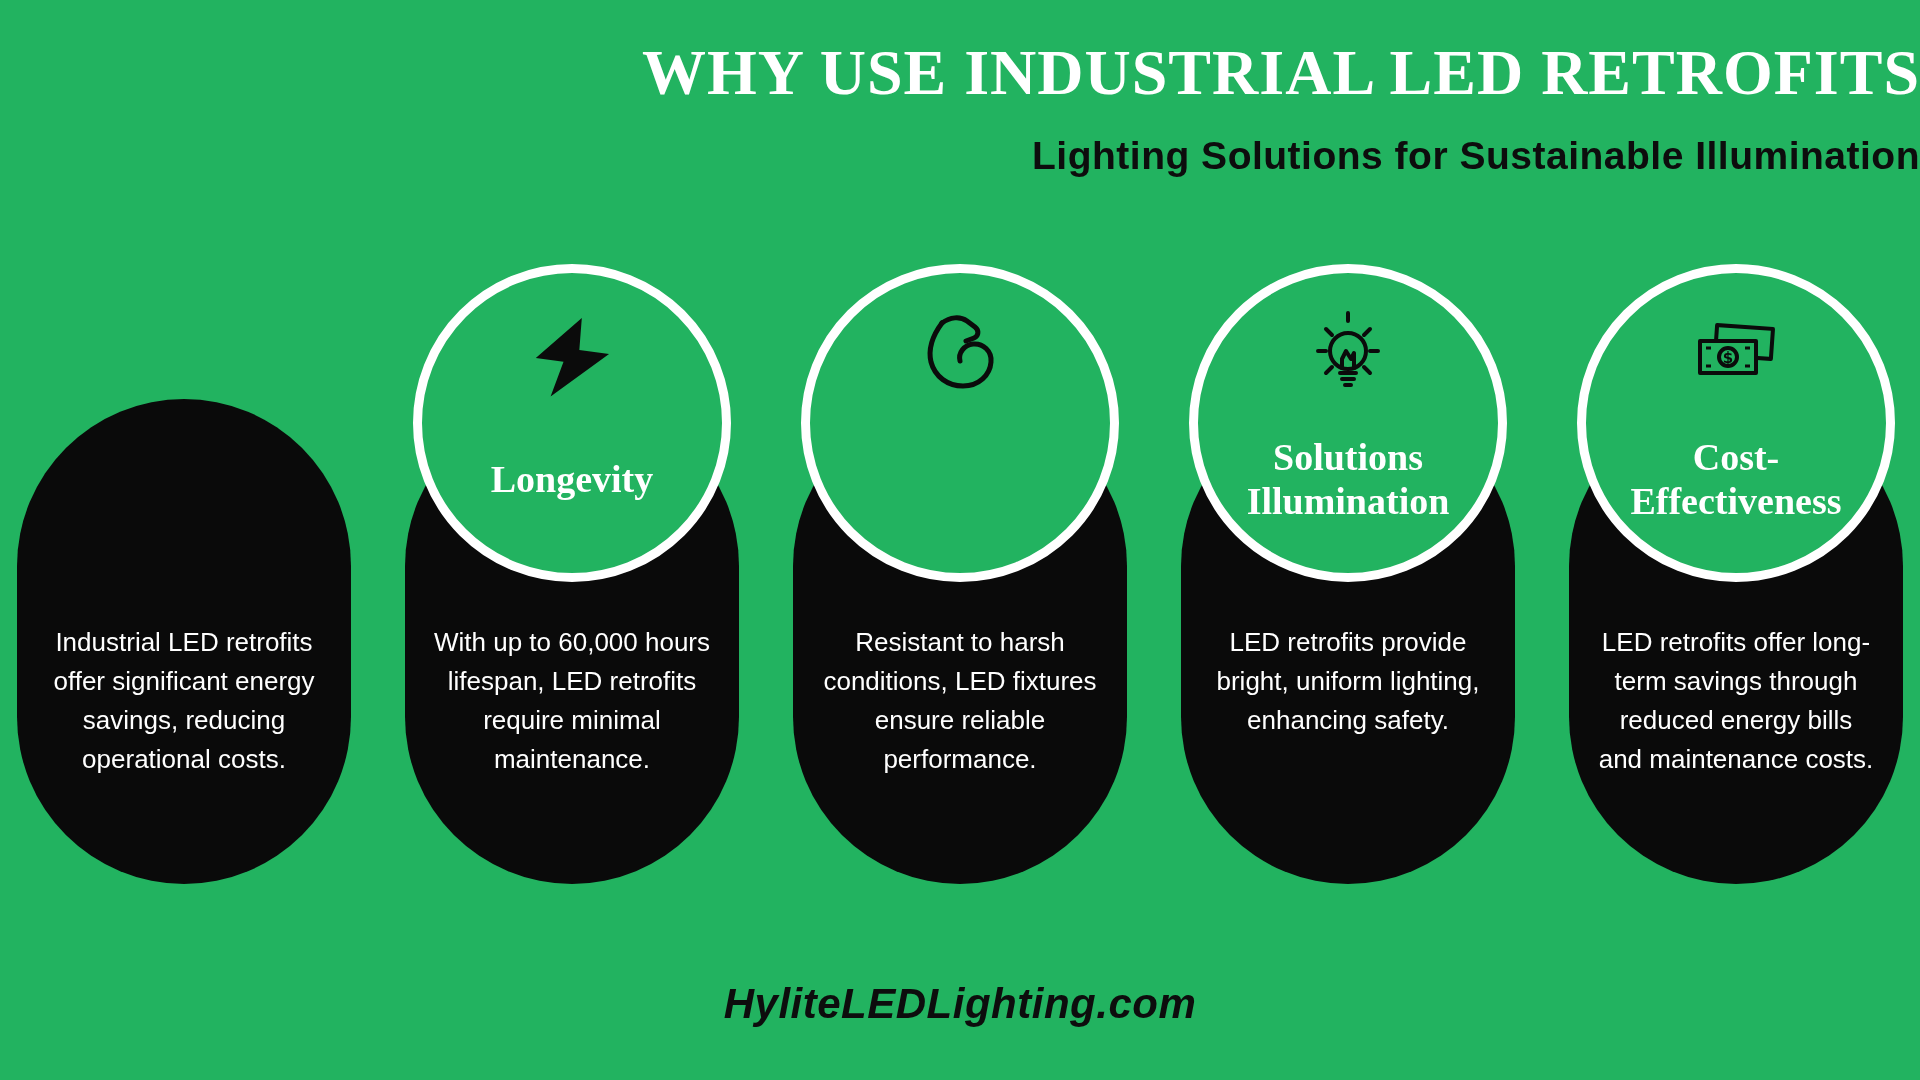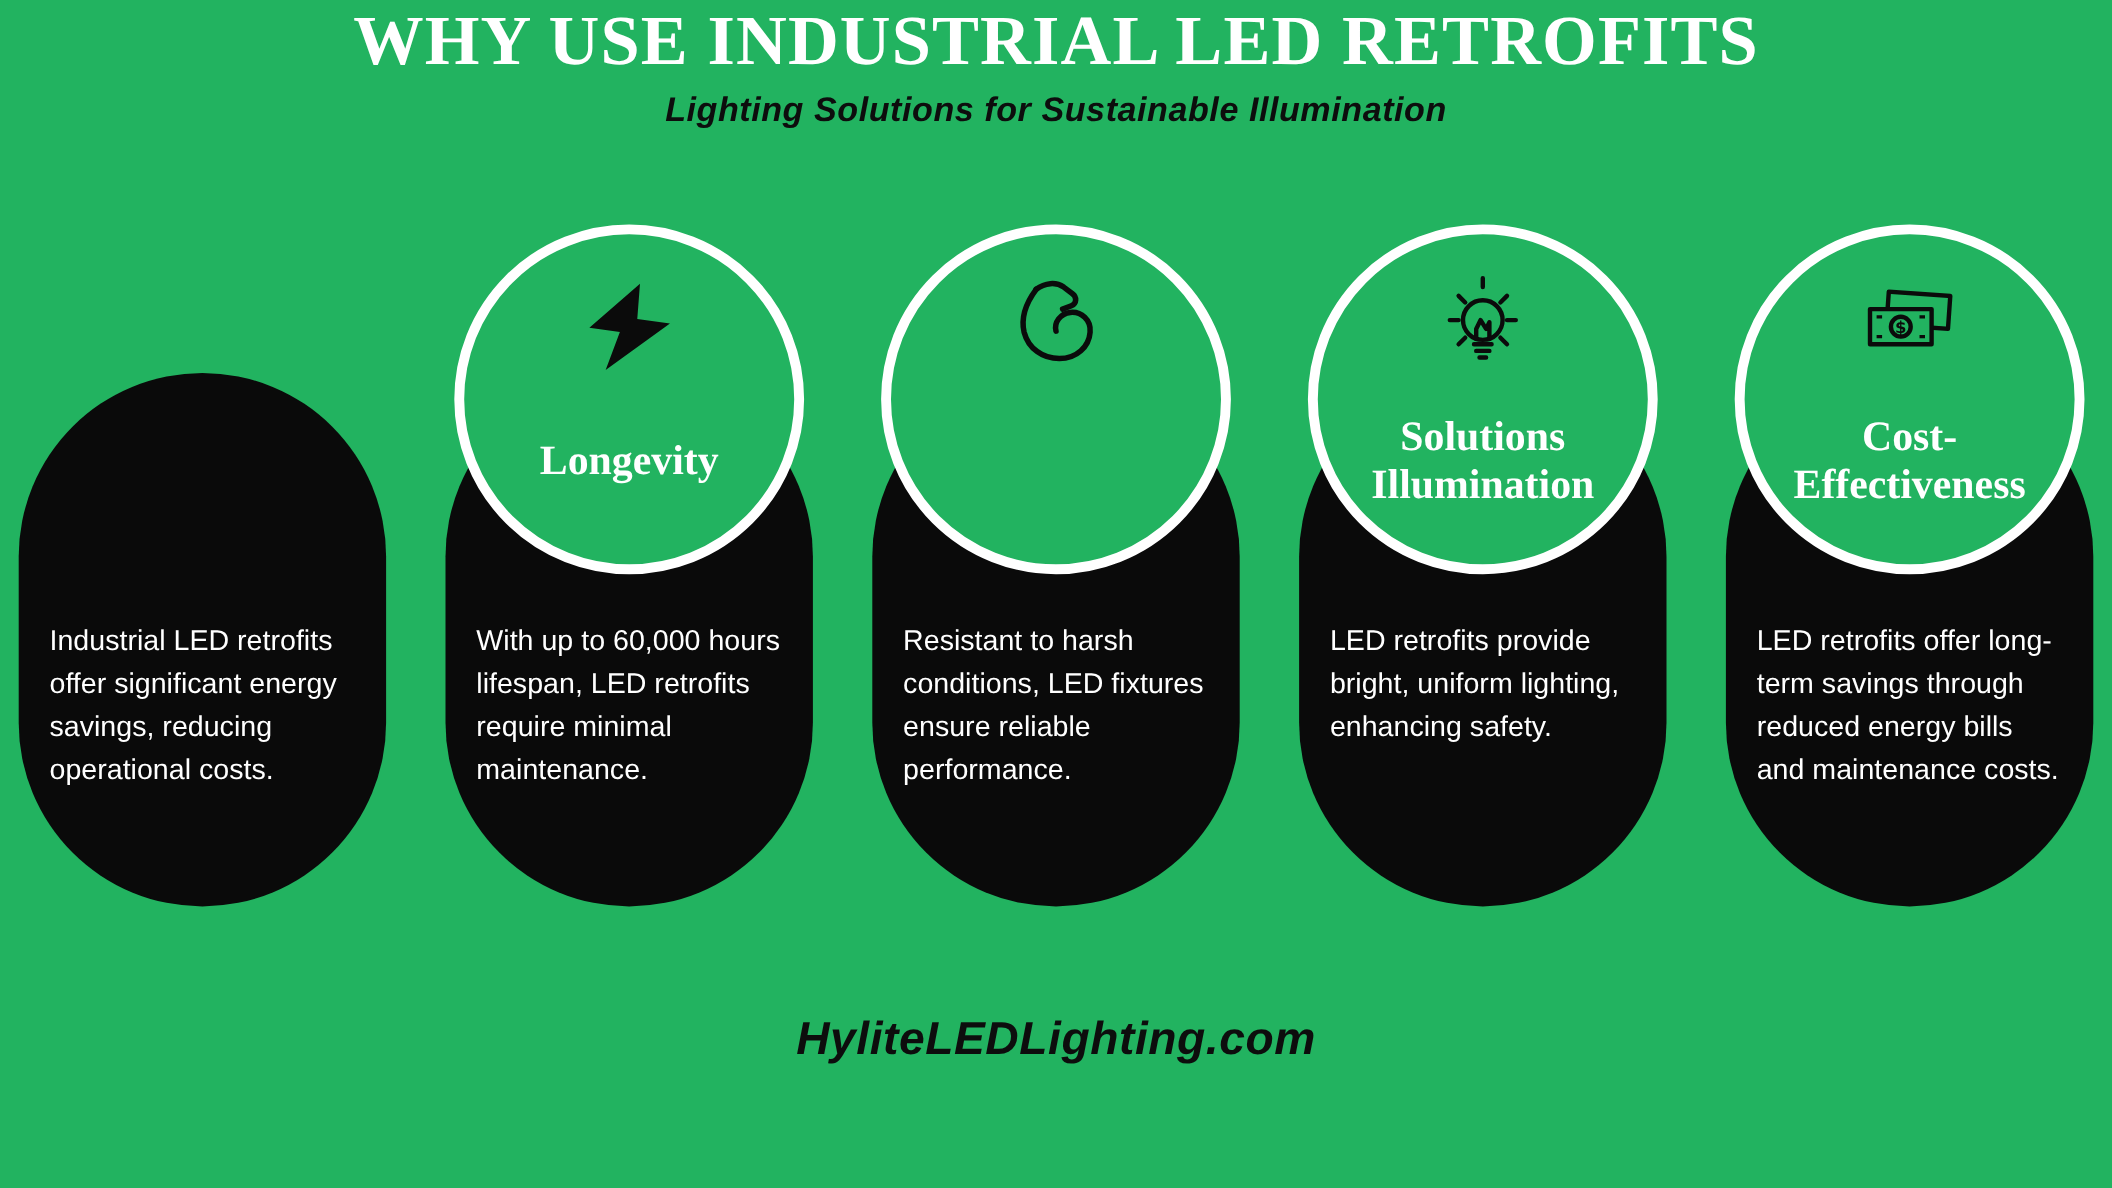--- a/index.html
+++ b/index.html
@@ -10,33 +10,32 @@
   }
   *{margin:0;padding:0;box-sizing:border-box;}
   html,body{width:1920px;height:1080px;overflow:hidden;}
   body{
     background:var(--green);
     font-family:"Liberation Sans","DejaVu Sans",sans-serif;
   }
   .page{width:1920px;height:1080px;position:relative;}
 
   
-  .header{text-align:center;}
+  .header{text-align:right;padding-top:36px;}
   .main-title{
     font-family:"Liberation Serif","DejaVu Serif",serif;
     font-weight:700;
     font-size:64px;
     letter-spacing:1px;
     color:var(--white);
   }
   .subtitle{
-    margin-top:8px;
-    font-size:31px;
+    margin-top:24px;
+    font-size:39px;
     font-weight:700;
-    font-style:italic;
     color:var(--dark-text);
     letter-spacing:.5px;
   }
 
   
   .cards{
     display:flex;
     justify-content:center;
     gap:54px;
     margin-top:86px;
@@ -50,21 +49,21 @@
     position:absolute;
     top:135px;left:0;right:0;bottom:0;
     background:var(--black);
     border-radius:167px;
   }
   .desc{
     padding:224px 28px 0 28px;
     color:var(--white);
     font-size:26px;
     line-height:1.5;
-    text-align:left;
+    text-align:center;
     font-weight:400;
   }
   .circle{
     position:absolute;
     top:0;left:50%;
     transform:translateX(-50%);
     width:318px;height:318px;
     border-radius:50%;
     background:var(--green);
     border:9px solid var(--white);

